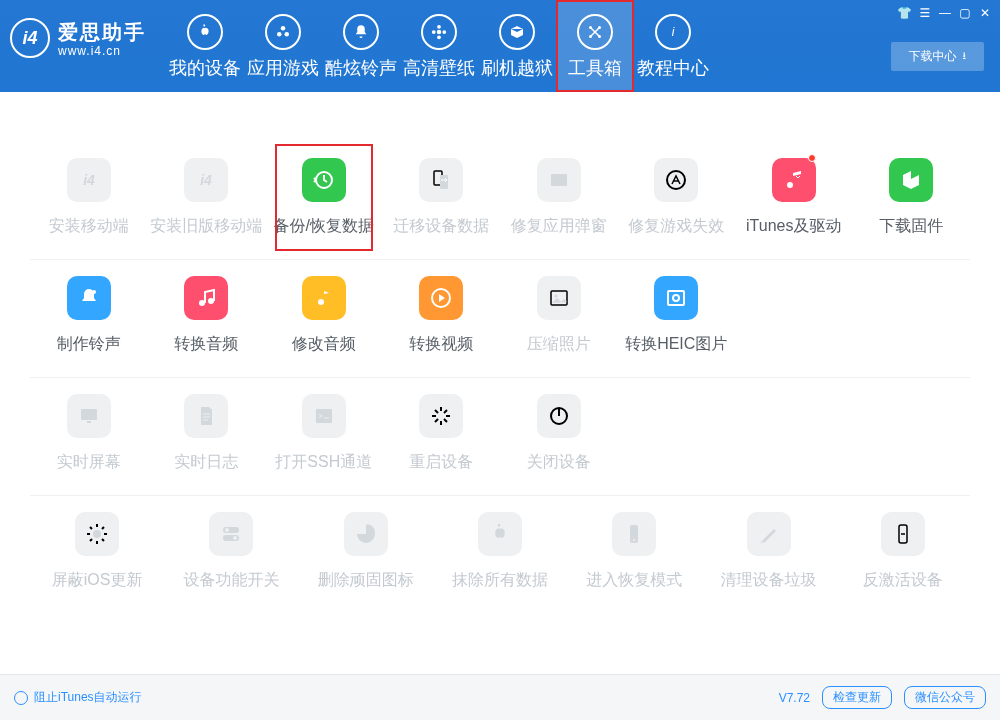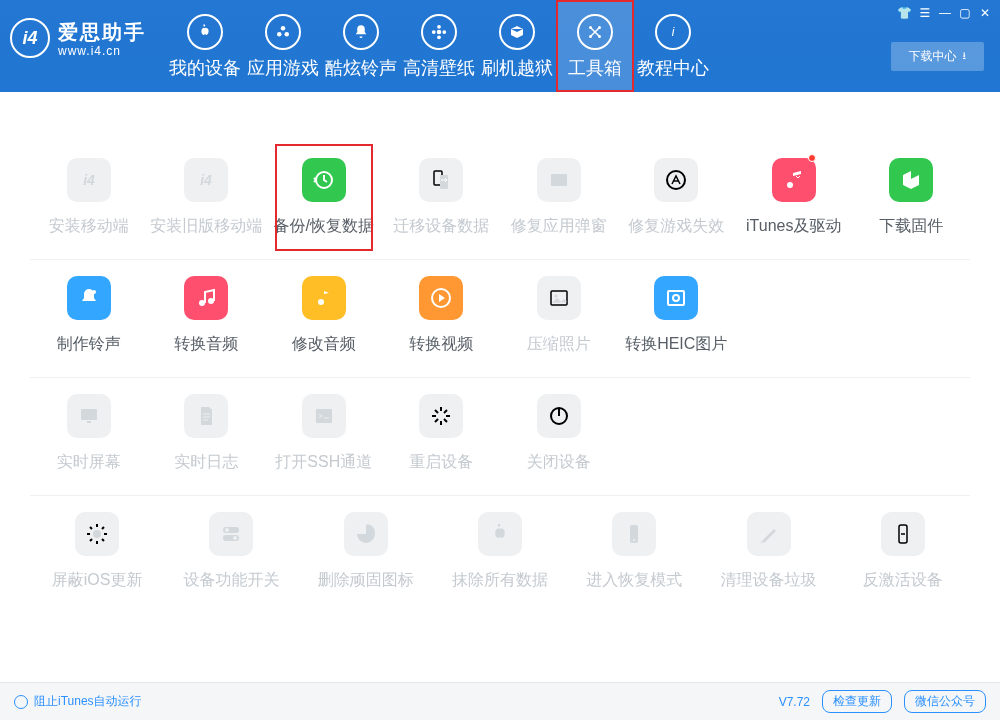--- a/index.html
+++ b/index.html
@@ -36,21 +36,21 @@
   .tl { font-size:16px; color:#575e66; }
   .disabled .tl { color:#c4cad0; }
   .red-frame-tile { position:absolute; top:-14px; left:10px; right:10px; bottom:-14px; border:2px solid #e3292e; pointer-events:none;}
   .dot-red { position:absolute; top:-4px; left:50%; margin-left:14px; width:8px; height:8px; background:#ff3b30; border-radius:50%; border:1.5px solid #fff;}
 
   
   .c-green{background:#32c74f;} .c-blue{background:#33a6ff;} .c-orange{background:#ff9832;}
   .c-yellow{background:#ffbe26;} .c-pink{background:#ff4f6f;}
 
   
-  .footer { position:absolute; bottom:0; left:0; right:0; height:38px; background:#f4f6f8; border-top:1px solid #e3e6ea; display:flex; align-items:center; padding:0 14px; font-size:12px; color:#60676e; justify-content:space-between;}
+  .footer { position:absolute; bottom:0; left:0; right:0; height:46px; background:#f4f6f8; border-top:1px solid #e3e6ea; display:flex; align-items:center; padding:0 14px; font-size:12px; color:#60676e; justify-content:space-between;}
   .footer .left { display:flex; align-items:center; gap:6px;}
   .footer .left .ring { width:14px; height:14px; border:1.5px solid #2b90ff; border-radius:50%; }
   .footer .left span { color:#2b90ff; }
   .footer .right { display:flex; align-items:center; gap:12px;}
   .footer .btn { border:1px solid #2b90ff; color:#2b90ff; padding:2px 10px; border-radius:8px; cursor:pointer;}
   .footer .ver { color:#2b90ff; }
 </style>
 </head>
 <body>
 

